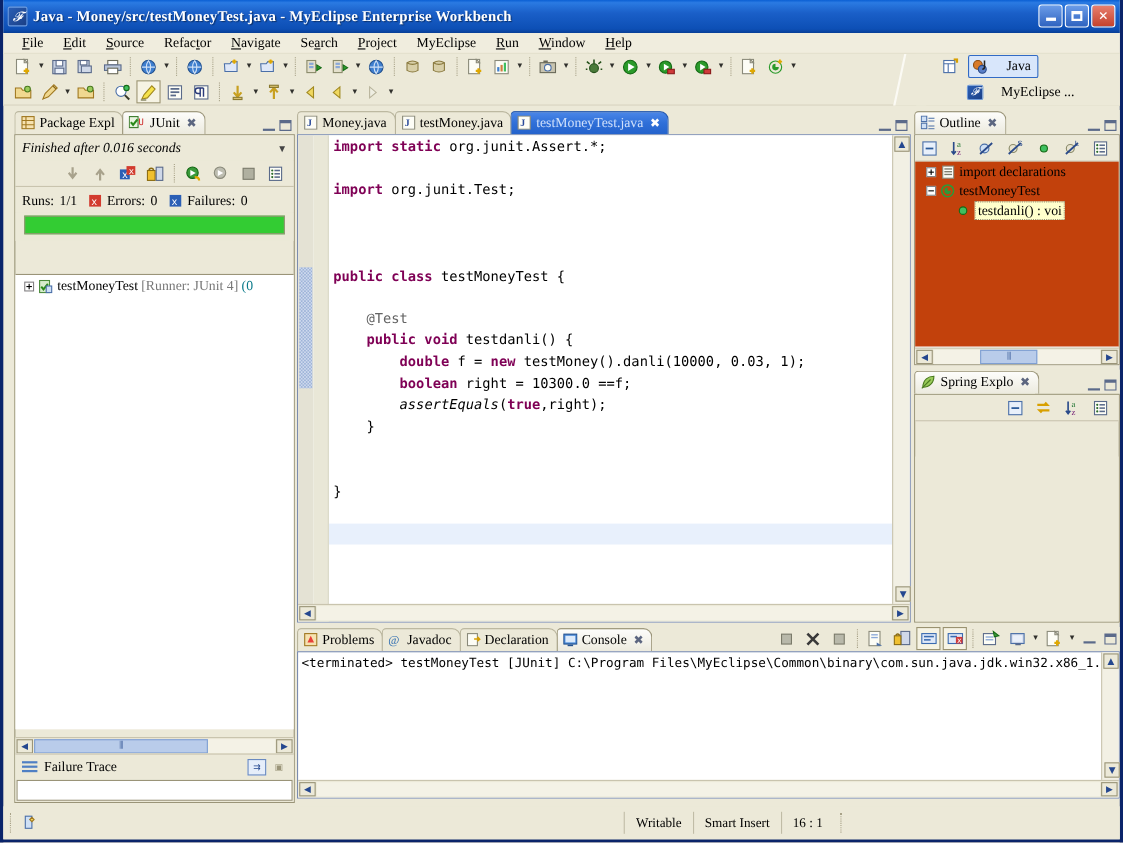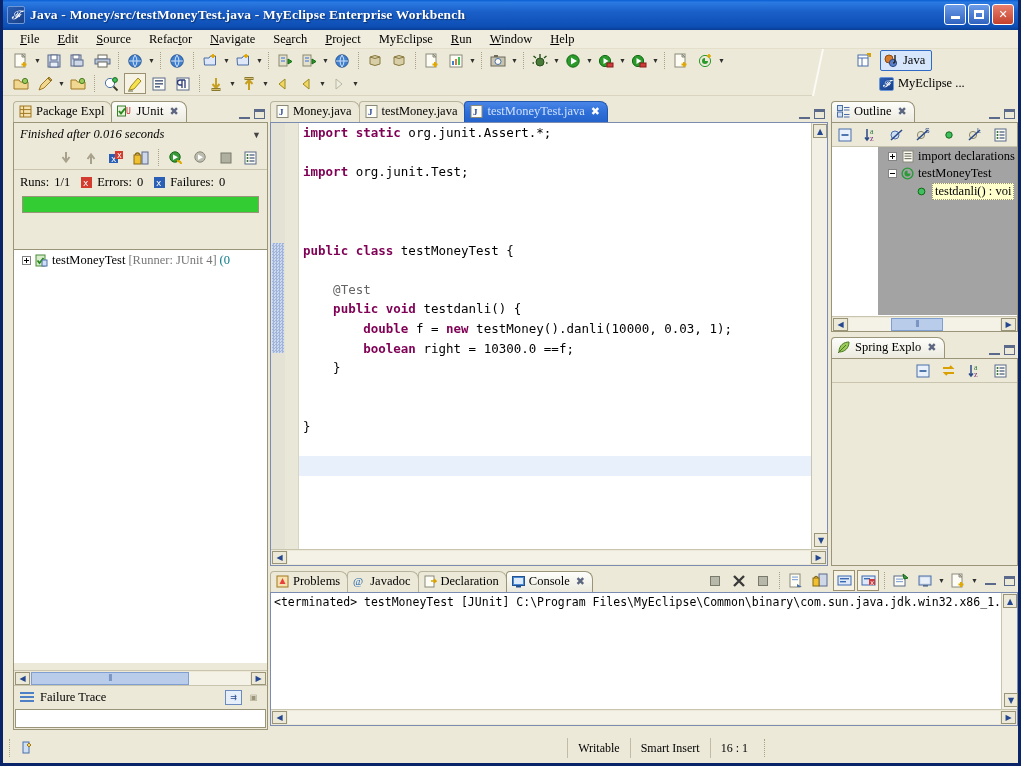--- a/index.html
+++ b/index.html
@@ -105,21 +105,21 @@
   }
   .persp:before {
     content:""; position:absolute; left:-16px; top:0; width:28px; height:47px;
     background: #ece9d8;
     border-left: 2px solid #fbfaf4;
     border-radius: 0 0 0 0;
     transform: skewX(-12deg);
   }
   .persp-row { display:flex; align-items:center; height:23px; padding-left: 20px; gap:3px;}
   .persp-btn {
-    display:flex; align-items:center; gap:4px;
+    display:flex; align-items:center; gap:16px;
     padding: 1px 6px 1px 3px; height: 21px;
     font-family: "Liberation Serif", serif; font-size: 12.5px;
   }
   .persp-btn.active { border:1px solid #316ac5; background:#d8e6fb; border-radius:2px; }
 
   
   .body-area { position: absolute; left:0; top:96px; width: 1015px; height: 634px; }
 
   .panel {
     position: absolute;
@@ -218,21 +218,21 @@
                  border-left:1px solid #c9c4ae; }
   .vs-arrow { width:14px; height:14px; border:1px solid #9a9478; background:#ece9d8;
               display:flex; align-items:center; justify-content:center; font-size:8px;
               color:#24478f; margin:1px; font-family:"DejaVu Sans",sans-serif;}
   .ed-hs { position:absolute; left:0; right:0; bottom:0; height:16px; background:#ece9d8;
            border-top:1px solid #c9c4ae; display:flex; align-items:center; padding:0 1px;}
 
   
   .out-toolbar { display:flex; align-items:center; justify-content:flex-end; gap:2px;
                  height:24px; background:#ece9d8; padding-right:4px; border-bottom:1px solid #c9c4ae;}
-  .out-tree { background:#a3a3a3; position:absolute; left:0; right:0; top:24px; bottom:16px;margin-left:46px; }
+  .out-tree { background:#c2410c; position:absolute; left:0; right:0; top:24px; bottom:16px; }
   .out-row { display:flex; align-items:center; gap:4px; padding:2px 2px 0 6px;
              font-family:"Liberation Serif",serif; font-size:12.5px; white-space:nowrap;}
   .out-row.sel .lbl { background:#ffffcc; border:1px dotted #9a9478; padding:0 2px; }
 
   .filter-input { margin:7px 6px; height:19px; border:1px solid #8c8c8c; background:#fff;
                   font-family:"Liberation Serif",serif; font-size:12.5px;
                   padding:1px 3px; width: calc(100% - 12px); color:#000; outline:none;}
 
   
   .con-body { position:absolute; left:0; right:0; top:22px; bottom:0;
@@ -762,20 +762,21 @@
             <div class="cline"><span class="kw">import</span> org.junit.Test;</div>
             <div class="cline">&nbsp;</div>
             <div class="cline">&nbsp;</div>
             <div class="cline">&nbsp;</div>
             <div class="cline"><span class="kw">public class</span> testMoneyTest {</div>
             <div class="cline">&nbsp;</div>
             <div class="cline">&nbsp;&nbsp;&nbsp;&nbsp;<span class="ann">@Test</span></div>
             <div class="cline">&nbsp;&nbsp;&nbsp;&nbsp;<span class="kw">public void</span> testdanli() {</div>
             <div class="cline">&nbsp;&nbsp;&nbsp;&nbsp;&nbsp;&nbsp;&nbsp;&nbsp;<span class="kw">double</span> f = <span class="kw">new</span> testMoney().danli(10000, 0.03, 1);</div>
             <div class="cline">&nbsp;&nbsp;&nbsp;&nbsp;&nbsp;&nbsp;&nbsp;&nbsp;<span class="kw">boolean</span> right = 10300.0 ==f;</div>
+            <div class="cline">&nbsp;&nbsp;&nbsp;&nbsp;&nbsp;&nbsp;&nbsp;&nbsp;<span class="it">assertEquals</span>(<span class="kw">true</span>,right);</div>
             <div class="cline">&nbsp;&nbsp;&nbsp;&nbsp;}</div>
             <div class="cline">&nbsp;</div>
             <div class="cline">&nbsp;</div>
             <div class="cline">}</div>
             <div class="cline">&nbsp;</div>
             <div class="cline hl">&nbsp;</div>
           </div>
         <div class="ed-vs-right">
           <div class="vs-arrow">▲</div>
           <div style="position:absolute;bottom:1px;left:1px;">

